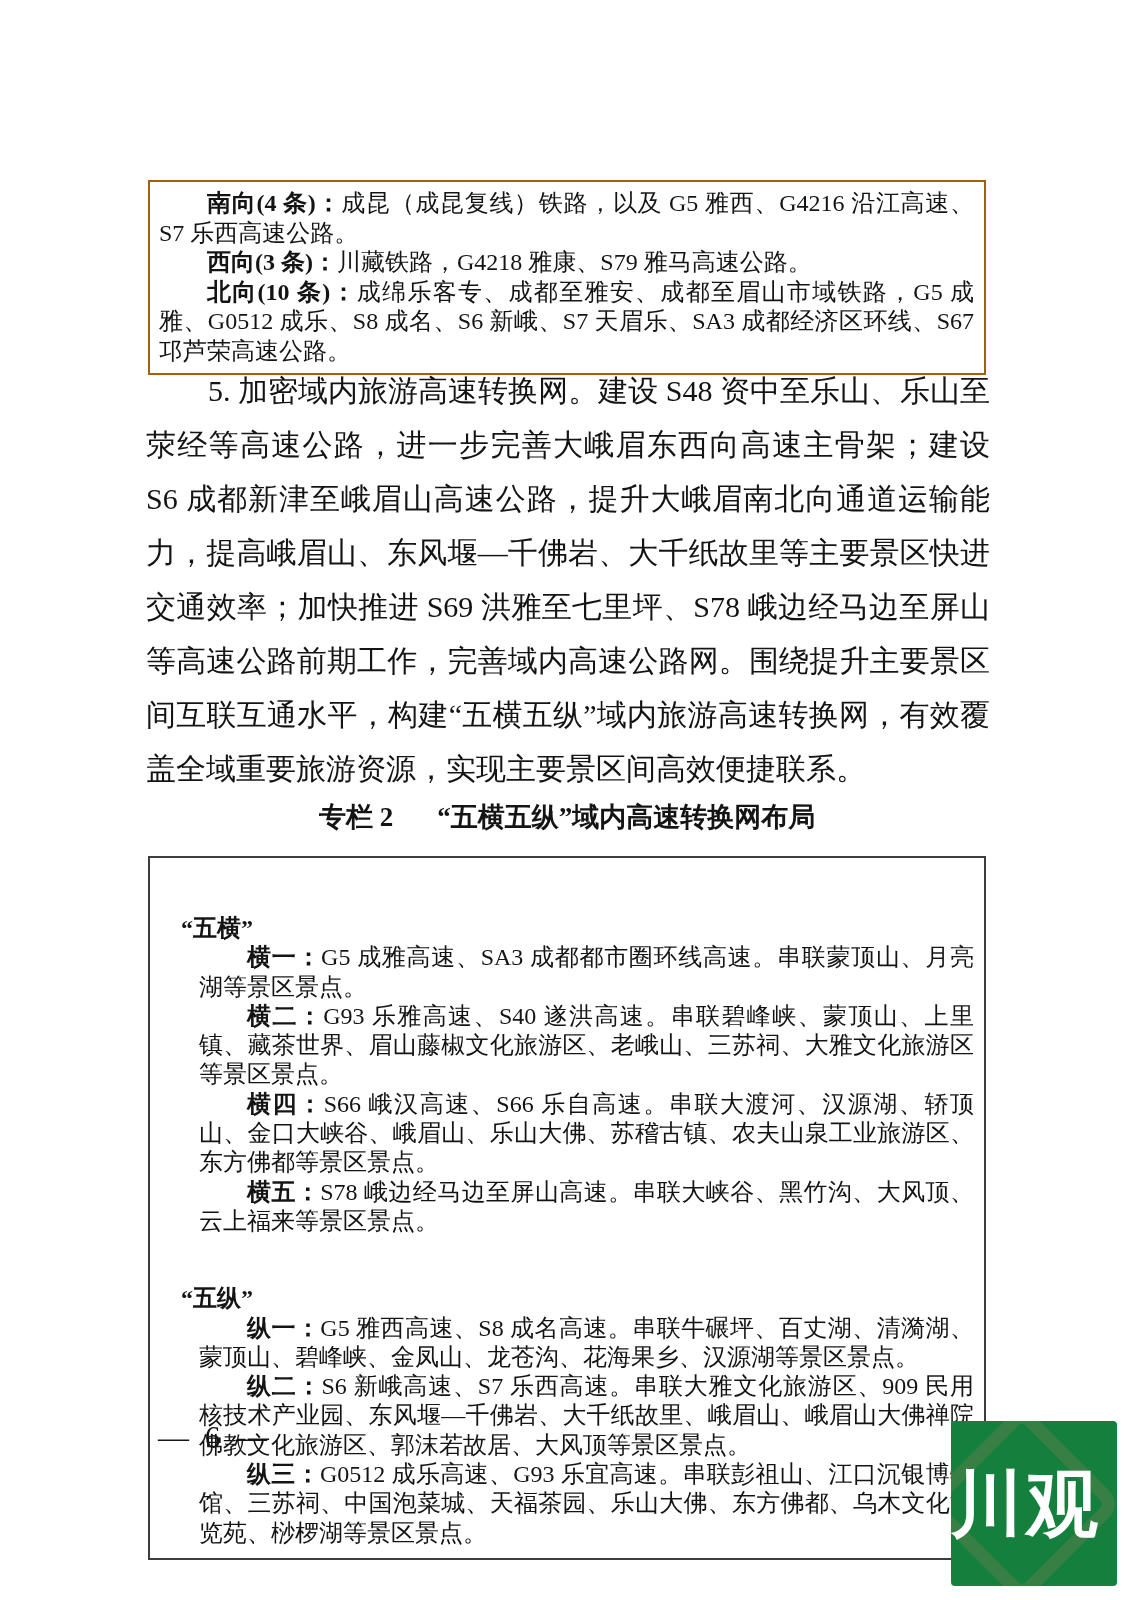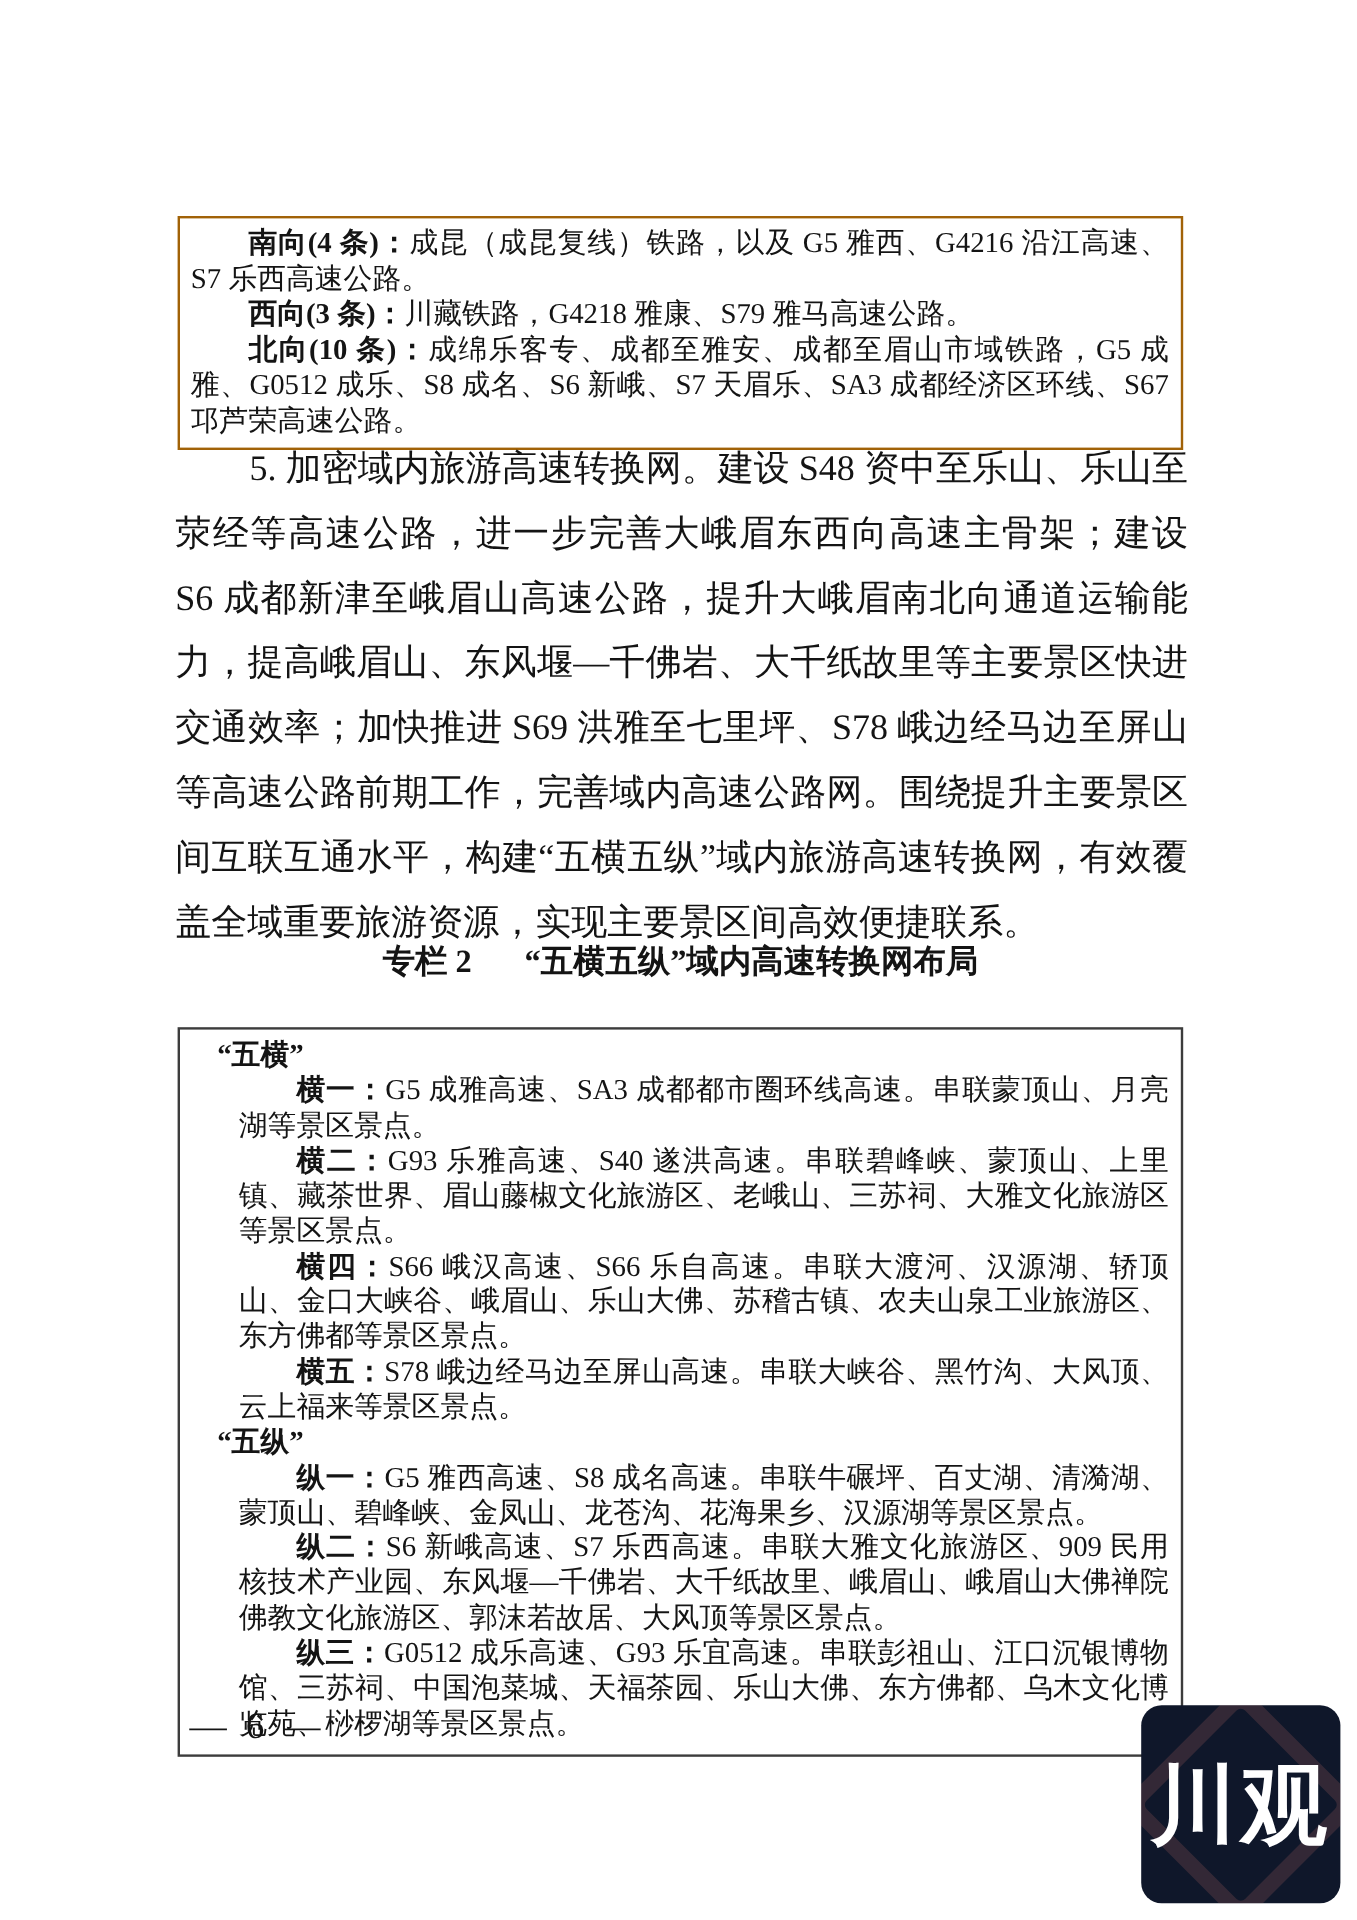--- a/index.html
+++ b/index.html
@@ -23,46 +23,46 @@
   .lbl{font-weight:bold;}
   
   .body-para{
     position:absolute;left:146px;top:364px;width:844px;
     font-size:30px;line-height:54px;
     text-align:justify;text-indent:62px;
     margin:0;
   }
   
   .column-heading{
-    position:absolute;left:148px;top:784px;width:838px;
+    position:absolute;left:148px;top:800px;width:838px;
     text-align:center;font-weight:bold;font-size:27px;line-height:34px;
     white-space:nowrap;
   }
   .column-heading .col-label{margin-right:44px;}
   
   .column-box{
     position:absolute;left:148px;top:856px;width:838px;
     box-sizing:border-box;
     border:2px solid #3c3c3c;
     padding:8px 10px 10px 9px;
     font-size:24px;line-height:29.3px;
   }
   .column-box p{margin:0;text-align:justify;}
-  .column-box .sec-hdr{font-weight:bold;text-indent:22px;}
+  .column-box .sec-hdr{font-weight:bold;text-indent:22px;margin-top:48px;}
   .column-box .item{text-indent:48px;margin-left:40px;}
   
   .page-number{
     position:absolute;left:158px;top:1420px;
     font-size:31px;letter-spacing:4px;
   }
   
   .logo{
     position:absolute;left:951px;top:1421px;width:166px;height:165px;
-    background:#0f172a;border-radius:17px;
-    display:flex;align-items:center;justify-content:center;
+    background:#15803d;border-radius:4px;
+    display:flex;align-items:center;justify-content:flex-start;
     overflow:hidden;
   }
   .logo .diamond{
     position:absolute;width:116px;height:116px;
     border:13px solid rgba(214,120,110,0.18);
     border-radius:18px;
     transform:rotate(45deg);
   }
   .logo .logo-text{
     position:relative;z-index:1;

